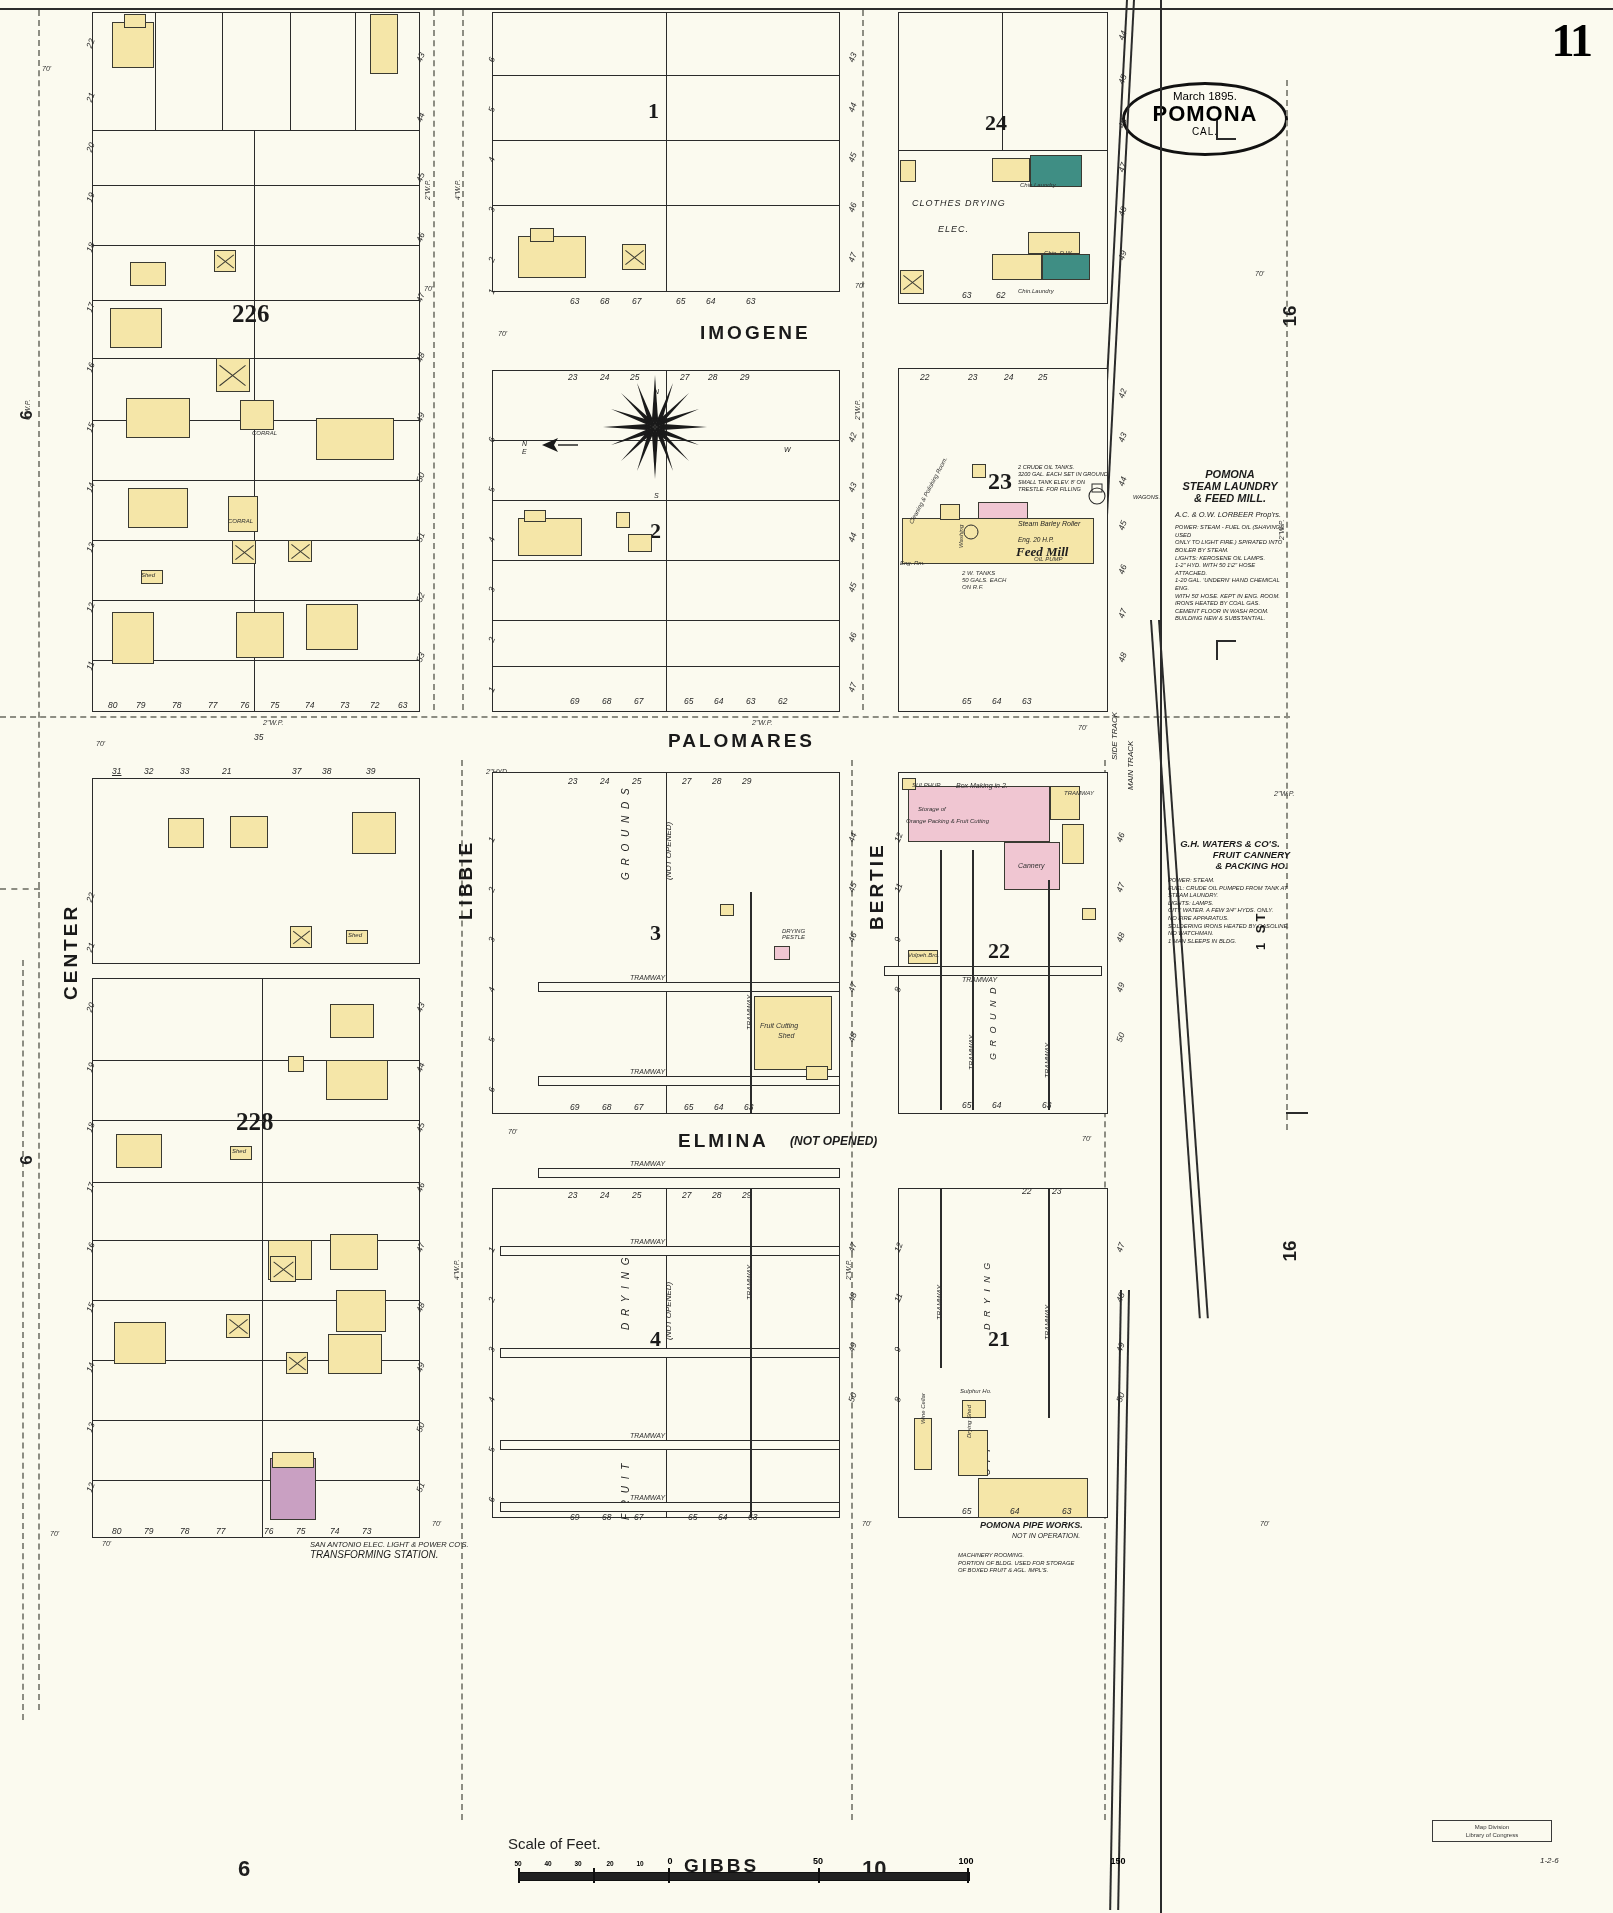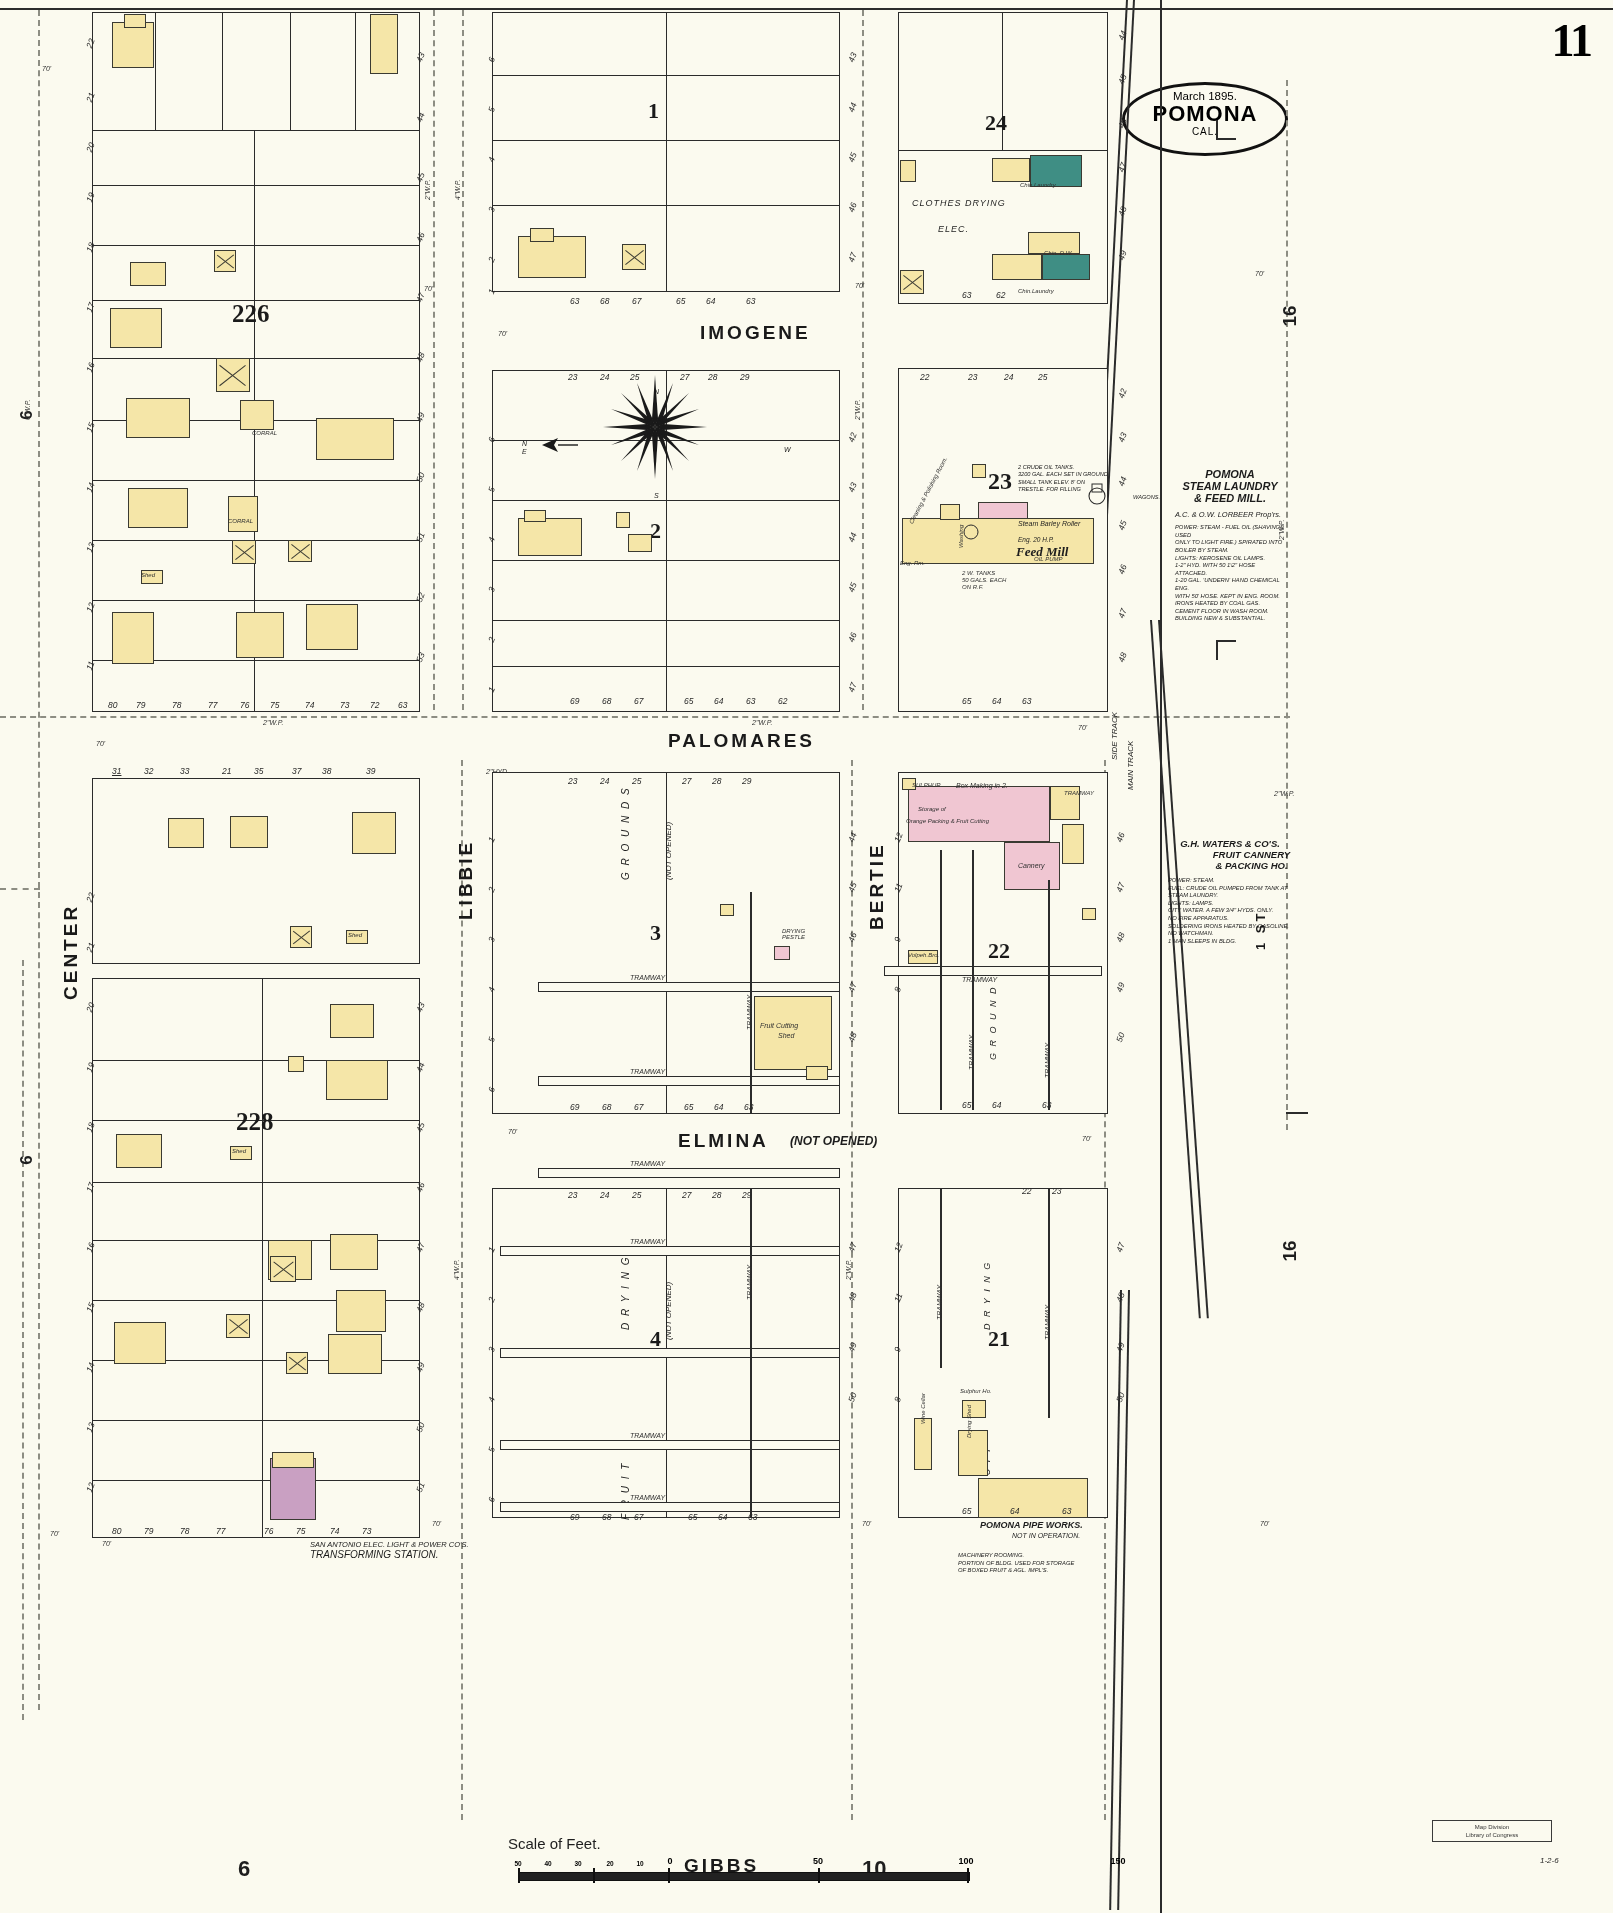--- a/index.html
+++ b/index.html
@@ -375,21 +375,21 @@
   <div class="bldg" style="left:230px;top:816px;width:38px;height:32px;"></div>
   <div class="bldg" style="left:352px;top:812px;width:44px;height:42px;"></div>
   <div class="xmark" style="left:290px;top:926px;width:22px;height:22px;"></div>
   <div class="bldg" style="left:346px;top:930px;width:22px;height:14px;"></div>
   <div class="t tiny2" style="left:348px;top:932px;">Shed</div>
 
   <div class="t lotnum" style="left:112px;top:766px;text-decoration:underline;">31</div>
   <div class="t lotnum" style="left:144px;top:766px;">32</div>
   <div class="t lotnum" style="left:180px;top:766px;">33</div>
   <div class="t lotnum" style="left:222px;top:766px;">21</div>
-  <div class="t lotnum" style="left:254px;top:766px;">35</div>
+  <div class="t lotnum" style="left:254px;top:732px;">35</div>
   <div class="t lotnum" style="left:292px;top:766px;">37</div>
   <div class="t lotnum" style="left:322px;top:766px;">38</div>
   <div class="t lotnum" style="left:366px;top:766px;">39</div>
 
   <div class="blk" style="left:92px;top:978px;width:328px;height:560px;"></div>
   <div class="lotline hline" style="left:92px;top:1060px;width:328px;"></div>
   <div class="lotline hline" style="left:92px;top:1120px;width:328px;"></div>
   <div class="lotline hline" style="left:92px;top:1182px;width:328px;"></div>
   <div class="lotline hline" style="left:92px;top:1240px;width:328px;"></div>
   <div class="lotline hline" style="left:92px;top:1300px;width:328px;"></div>

